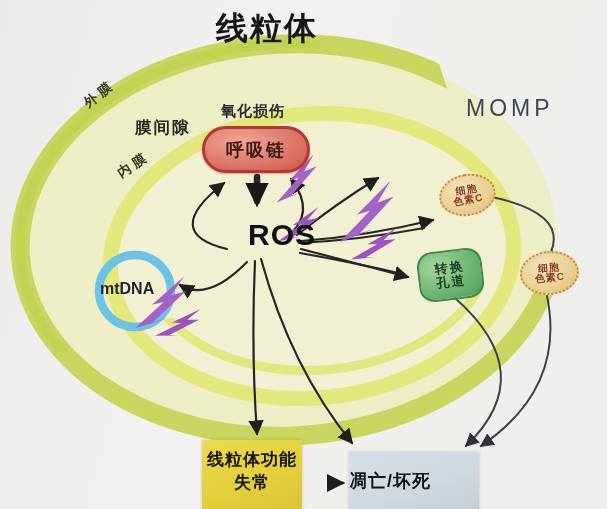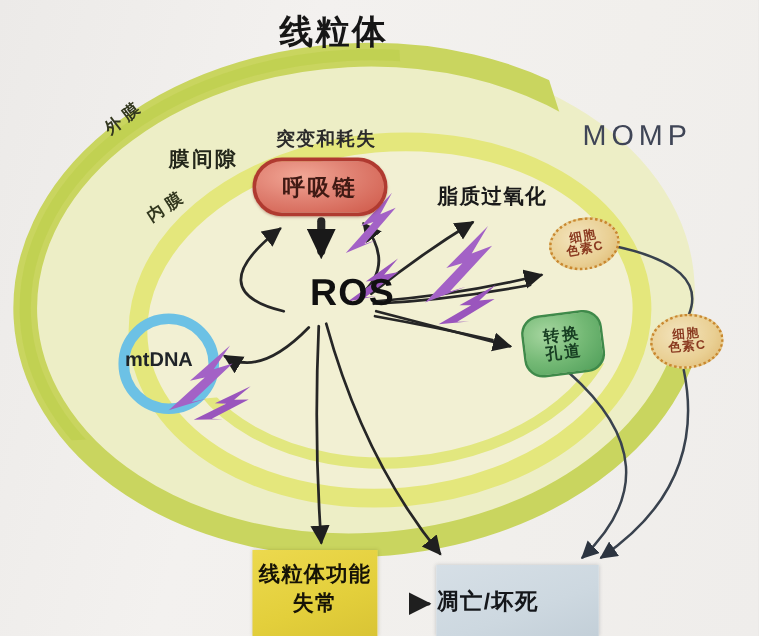--- a/index.html
+++ b/index.html
@@ -4,21 +4,21 @@
 <style>
   html,body{margin:0;padding:0;background:#e8e6e4;}
   *{box-sizing:border-box;}
   .stage{
     position:relative;width:607px;height:509px;overflow:hidden;
     background:linear-gradient(105deg,#eceae8 0%,#f3f1ef 35%,#f1efec 70%,#efedeb 100%);
     font-family:"Liberation Sans","DejaVu Sans",sans-serif;
   }
   .stage svg{position:absolute;left:0;top:0;}
   .lbl{position:absolute;color:#1d1d1d;white-space:nowrap;}
-  .title{left:204px;top:7px;width:126px;text-align:center;font-size:27px;font-weight:800;letter-spacing:2px;color:#161616;}
+  .title{left:204px;top:7px;width:126px;text-align:center;font-size:32px;font-weight:800;letter-spacing:2px;color:#161616;}
   .outer-mem{left:82px;top:85px;font-size:13.5px;font-weight:700;color:#33381f;transform:rotate(-38deg);letter-spacing:4px;}
   .space-mem{left:107px;top:117px;font-size:16.5px;font-weight:700;color:#23261a;letter-spacing:2px;margin-left:28px;}
   .inner-mem{left:116px;top:156px;font-size:13.5px;font-weight:700;color:#33381f;transform:rotate(-33deg);letter-spacing:4px;}
   .oxdam{left:221px;top:102px;font-size:15px;font-weight:600;color:#2b2b2b;letter-spacing:1px;}
   .momp{left:466px;top:95px;font-size:23px;font-weight:500;color:#3f4556;letter-spacing:4px;}
   .lipid{left:350px;top:146px;font-size:16.5px;font-weight:700;color:#1a1a1a;letter-spacing:1px;}
   .ros{left:222px;top:218px;width:72px;text-align:center;font-size:30px;font-weight:800;color:#101010;letter-spacing:1px;margin-left:24px;}
   .mtdna-lbl{left:100px;top:280px;font-size:16px;font-weight:700;color:#1f2328;}
   .mutation{left:155px;top:324px;font-size:15.5px;font-weight:700;color:#1a1a1a;letter-spacing:1px;}
   .capsule{
@@ -125,27 +125,26 @@
       <use href="#bolt" transform="translate(150,268) rotate(14) scale(1.35)" fill="#a362c6"></use>
       <use href="#bolt" transform="translate(178,296) rotate(30)" fill="#9a55bd"></use>
     </g>
   </svg>
 
   <div class="lbl title">线粒体</div>
   <div class="lbl outer-mem">外膜</div>
   <div class="lbl space-mem">膜间隙</div>
   <div class="lbl inner-mem">内膜</div>
   <div class="lbl momp">MOMP</div>
-  <div class="lbl oxdam">突变和耗失</div>
+  <div class="lbl oxdam">氧化损伤</div>
 
   <div class="capsule">
     <span>呼吸链</span>
   </div>
 
-  <div class="lbl lipid">脂质过氧化</div>
   <div class="lbl ros">ROS</div>
   <div class="lbl mtdna-lbl">mtDNA</div>
 
   <div class="pore">
     <span>转换</span>
     <span>孔道</span>
   </div>
 
   <div class="cyt cyt1">
     <span>细胞</span>

